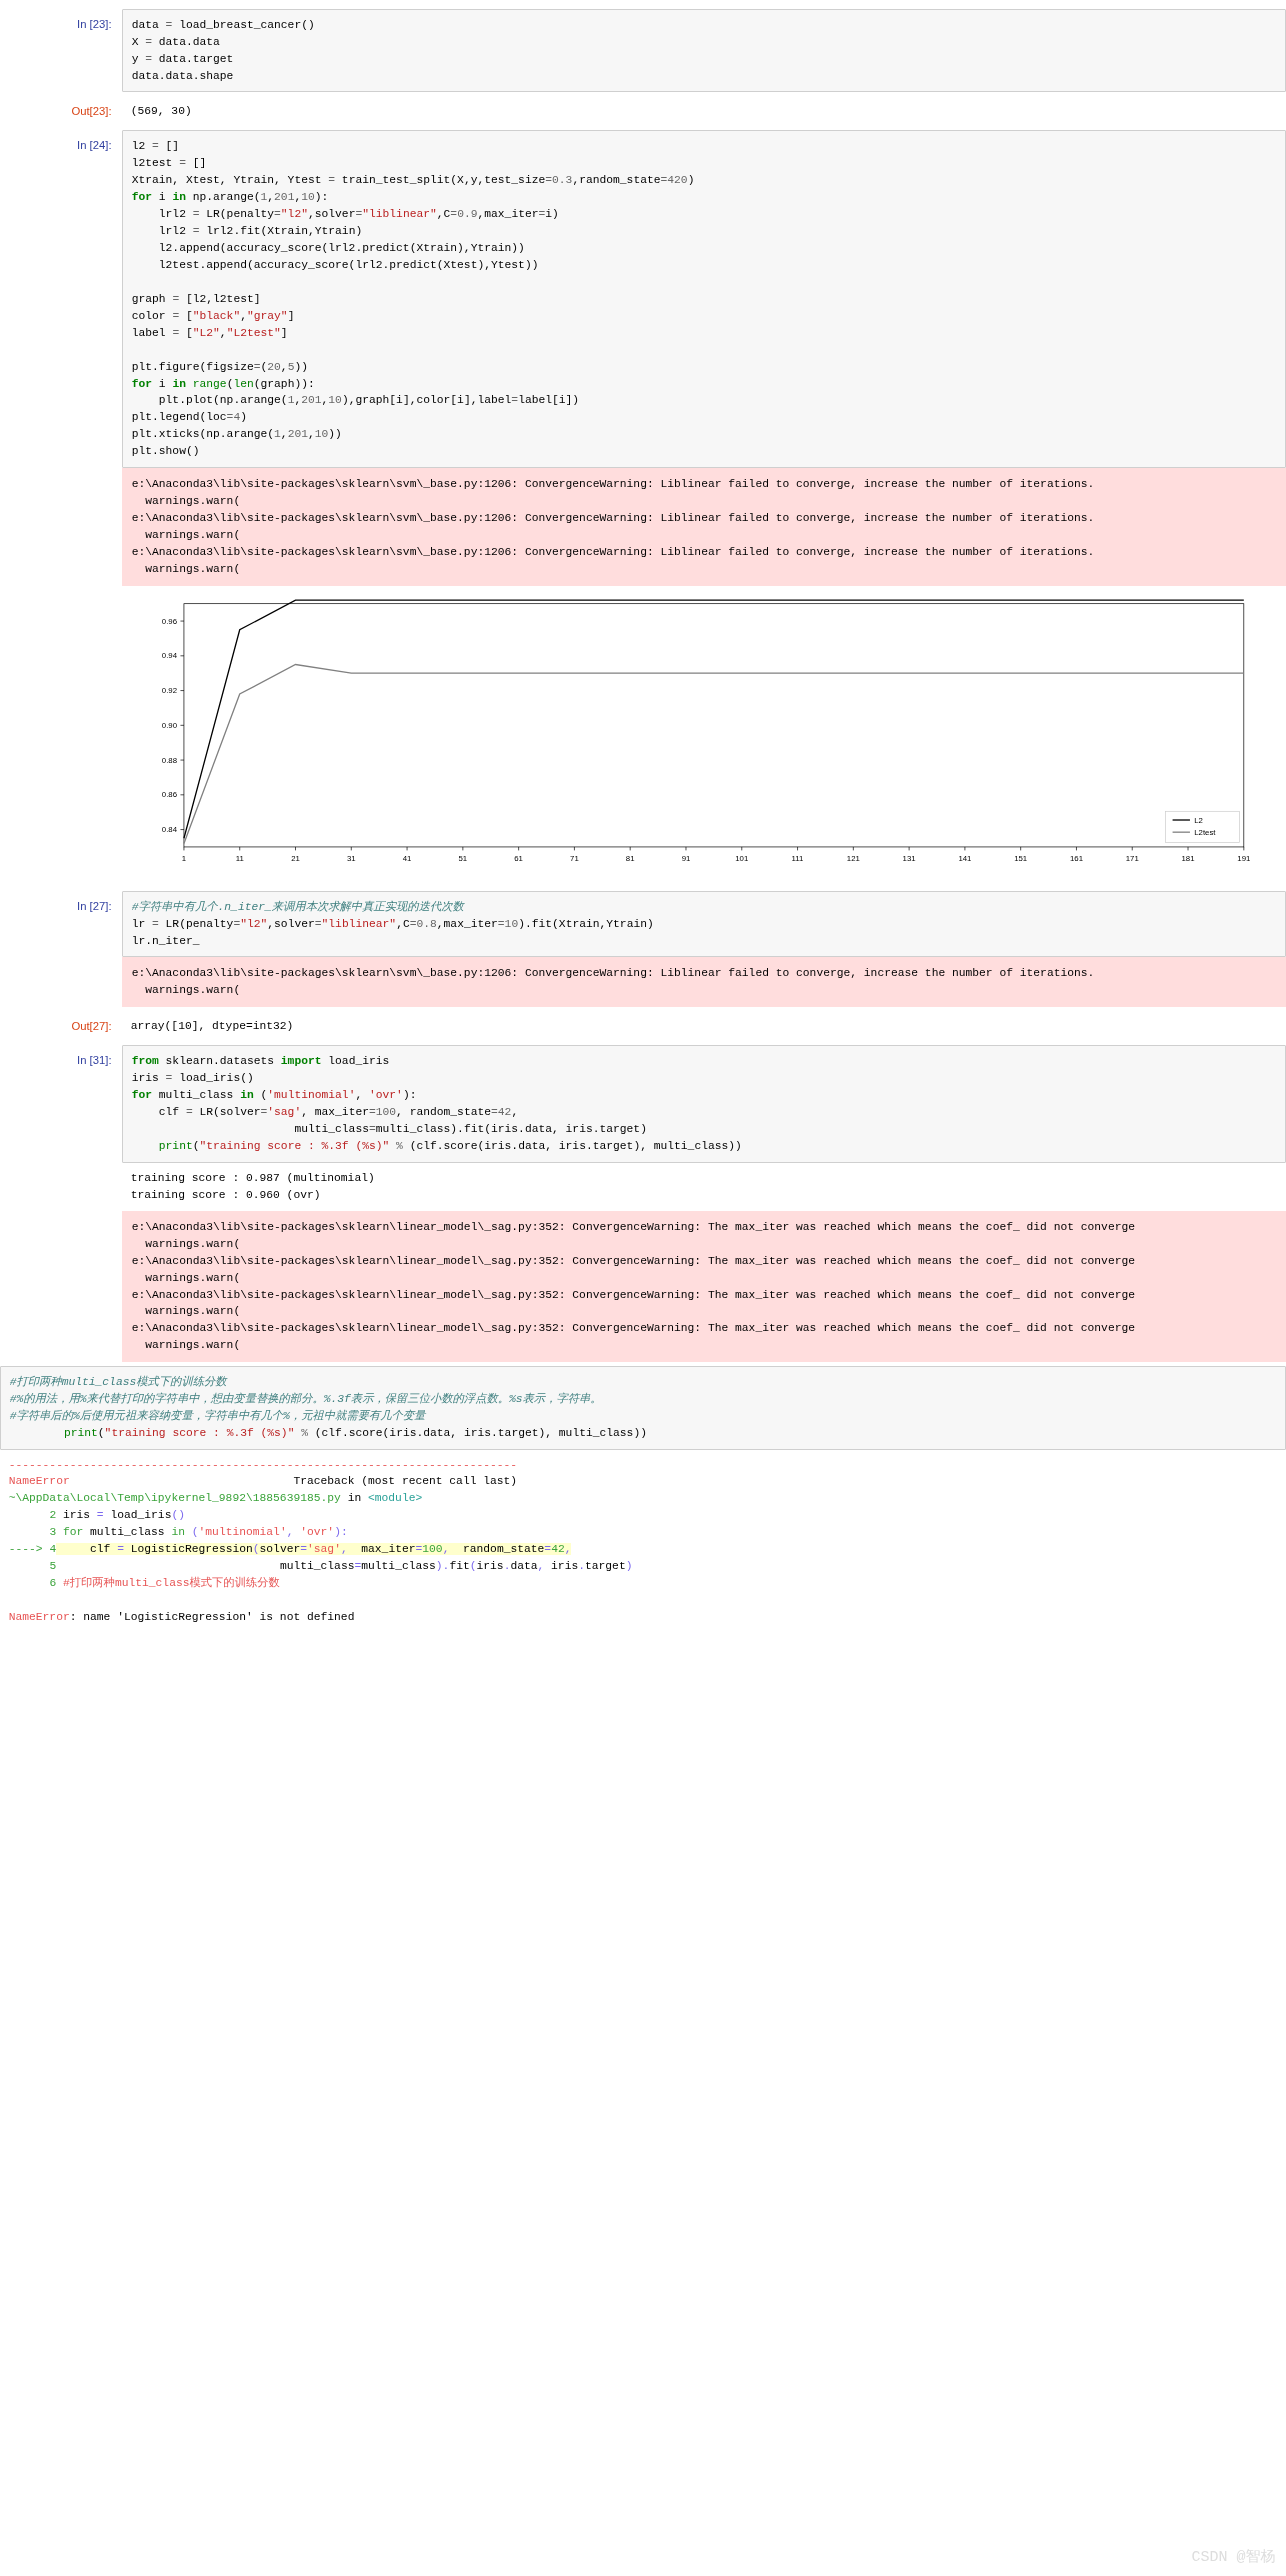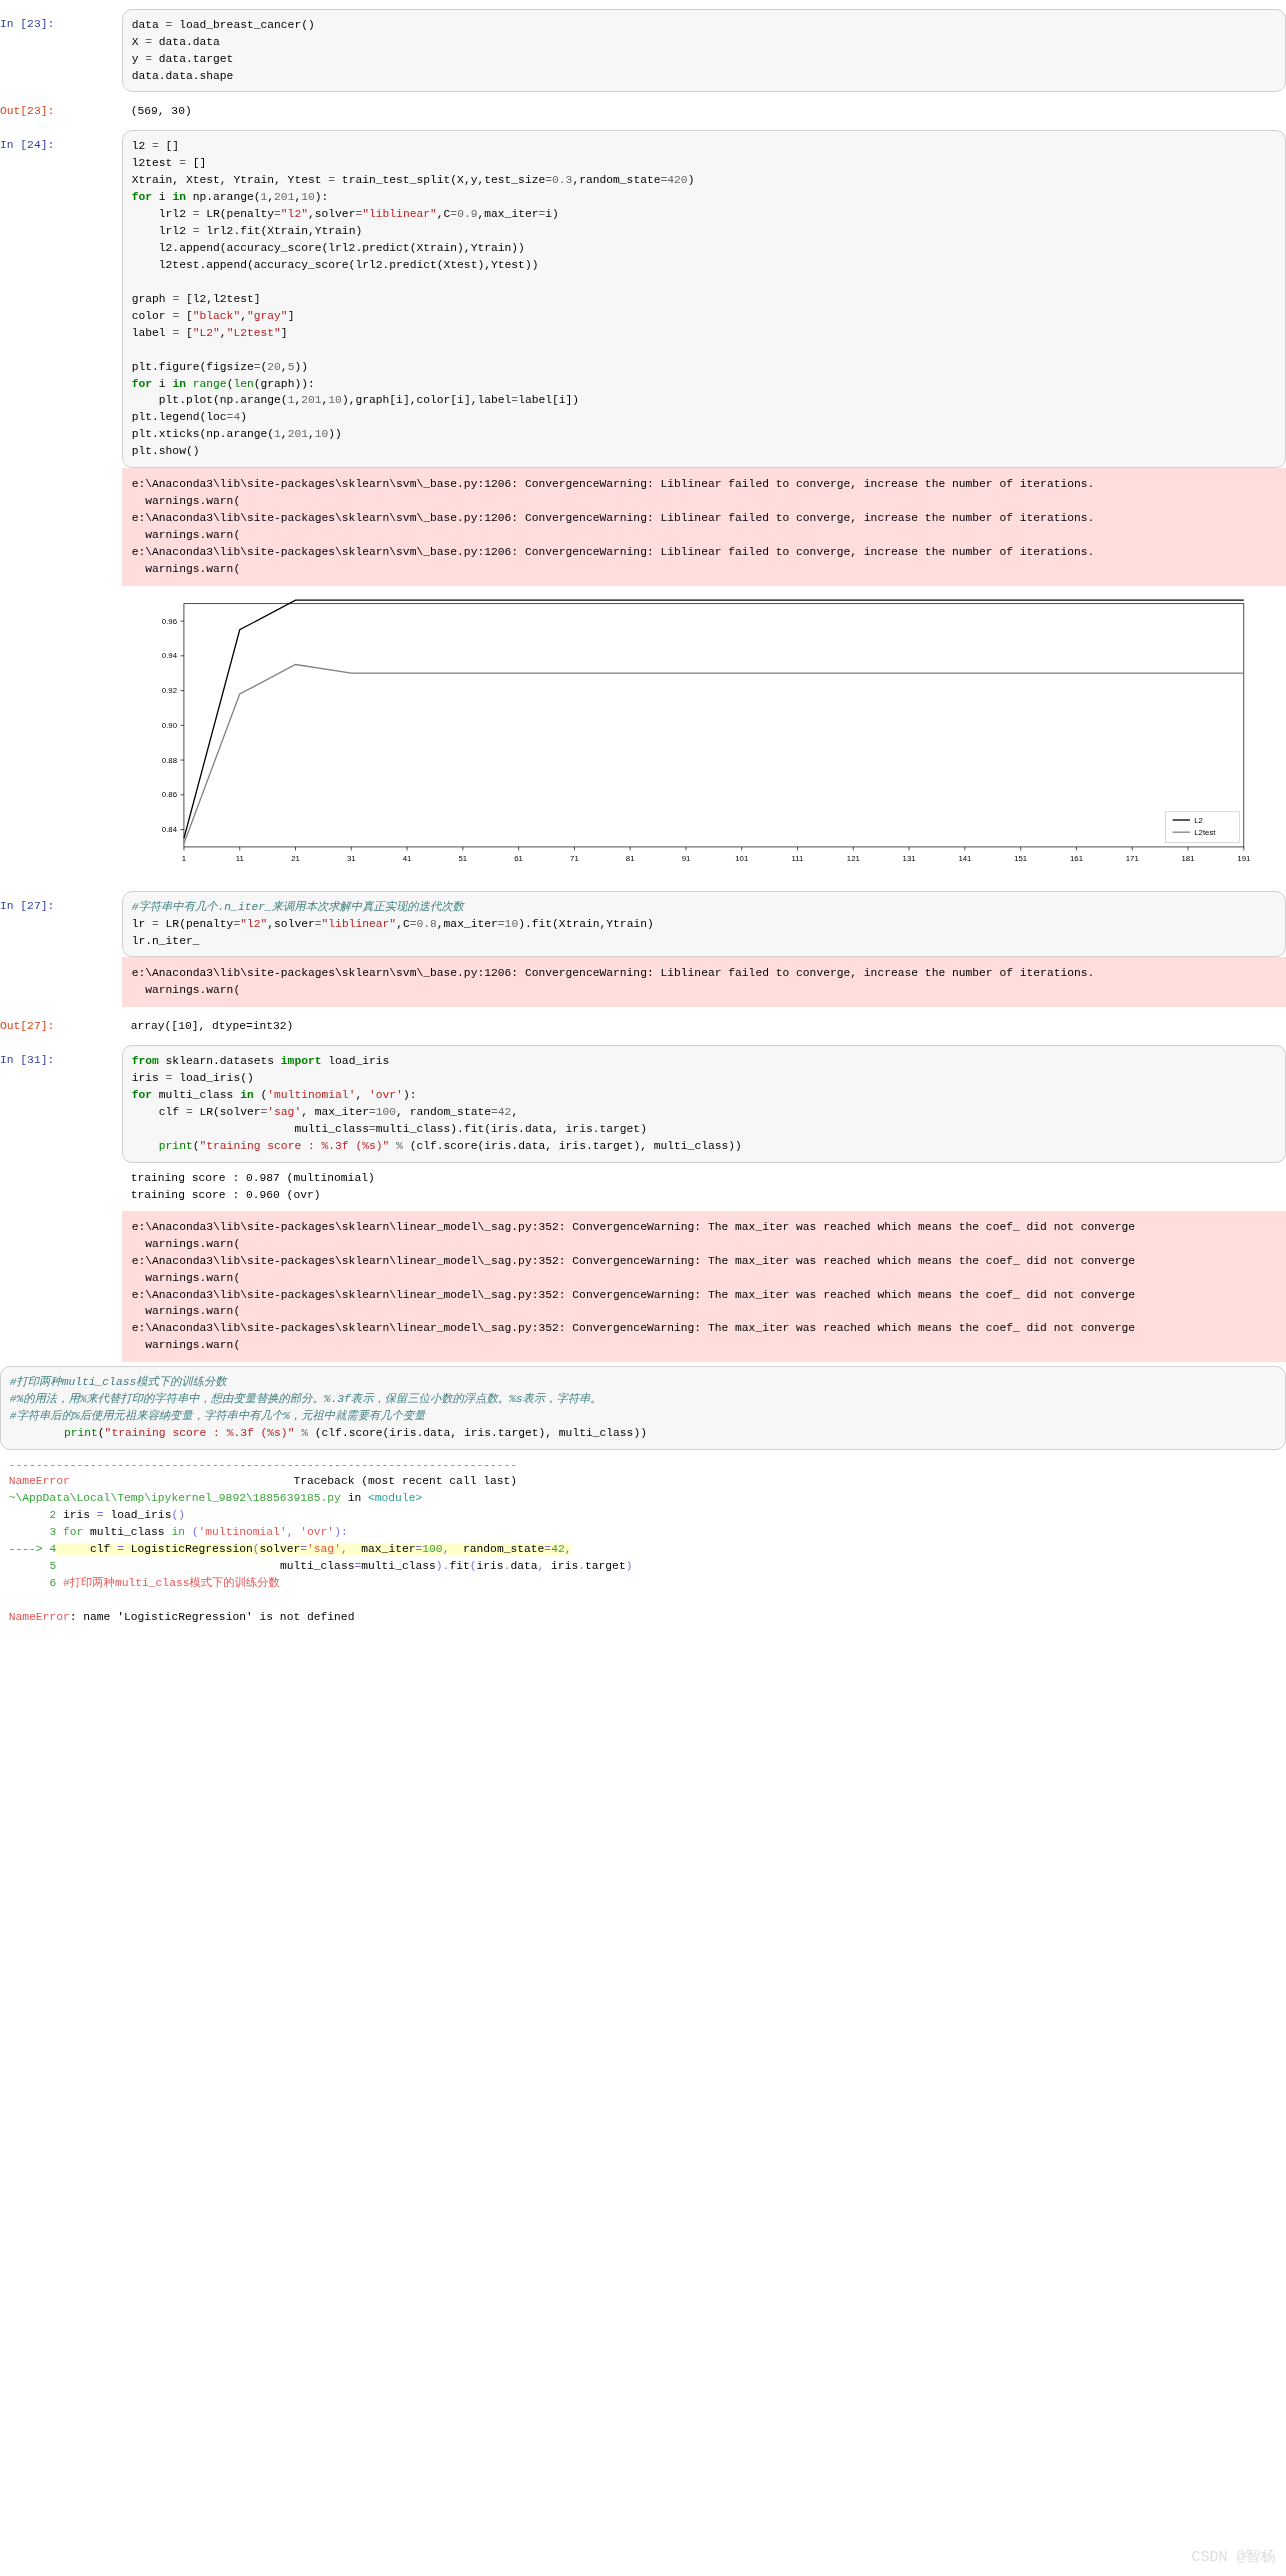--- a/index.html
+++ b/index.html
@@ -1,23 +1,23 @@
 <!DOCTYPE html>
 <html style="font-size:14px"><head>
 <meta charset="utf-8">
 <style>
 *{box-sizing:border-box;margin:0;padding:0}
 body{font-family:"Courier New",monospace;font-size:11.3px;background:#fff;color:#000;line-height:1.5}
 .container{width:1286px;margin:0 auto;padding:8.7px 0}
 .cell{display:flex;margin-bottom:3.5px}
-.prompt{flex:0 0 122px;text-align:left;padding:7px 10.4px 7px 0;font-family:Liberation Mono, monospace}
+.prompt{flex:0 0 122px;text-align:right;padding:7px 10.4px 7px 0;font-family:Liberation Sans, sans-serif}
 .prompt-in{color:#303F9F}
 .prompt-out{color:#D84315}
 .content{flex:1;min-width:0}
-.input-area{border:0.9px solid #cfcfcf;background:#f7f7f7;border-radius:10px;padding:7px 8.7px;white-space:pre;overflow-x:auto}
+.input-area{border:0.9px solid #cfcfcf;background:#f7f7f7;border-radius:1px;padding:7px 8.7px;white-space:pre;overflow-x:auto}
 .output-area{padding:7px 8.7px;white-space:pre-wrap}
 .stderr{background:#fdd;border:0.9px solid #fdd;padding:7px 8.7px;white-space:pre-wrap;word-break:break-all}
 .k{color:#008000;font-weight:bold}
 .o{color:#666}
 .s{color:#BA2121}
 .nb{color:#008000}
 .mi{color:#666}
 .mf{color:#666}
 .c{color:#408080;font-style:italic}
 .err-red{color:#e75454}

